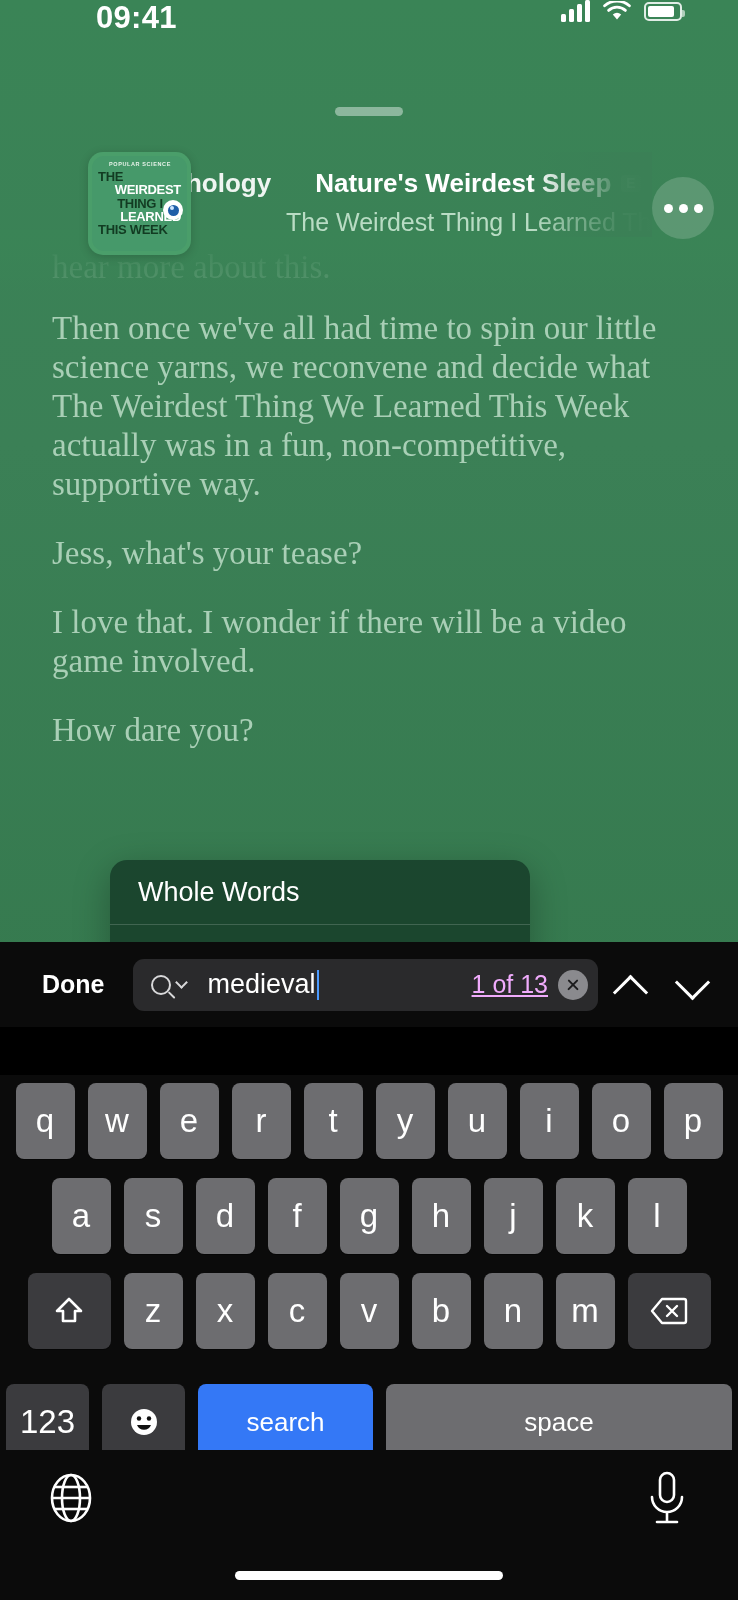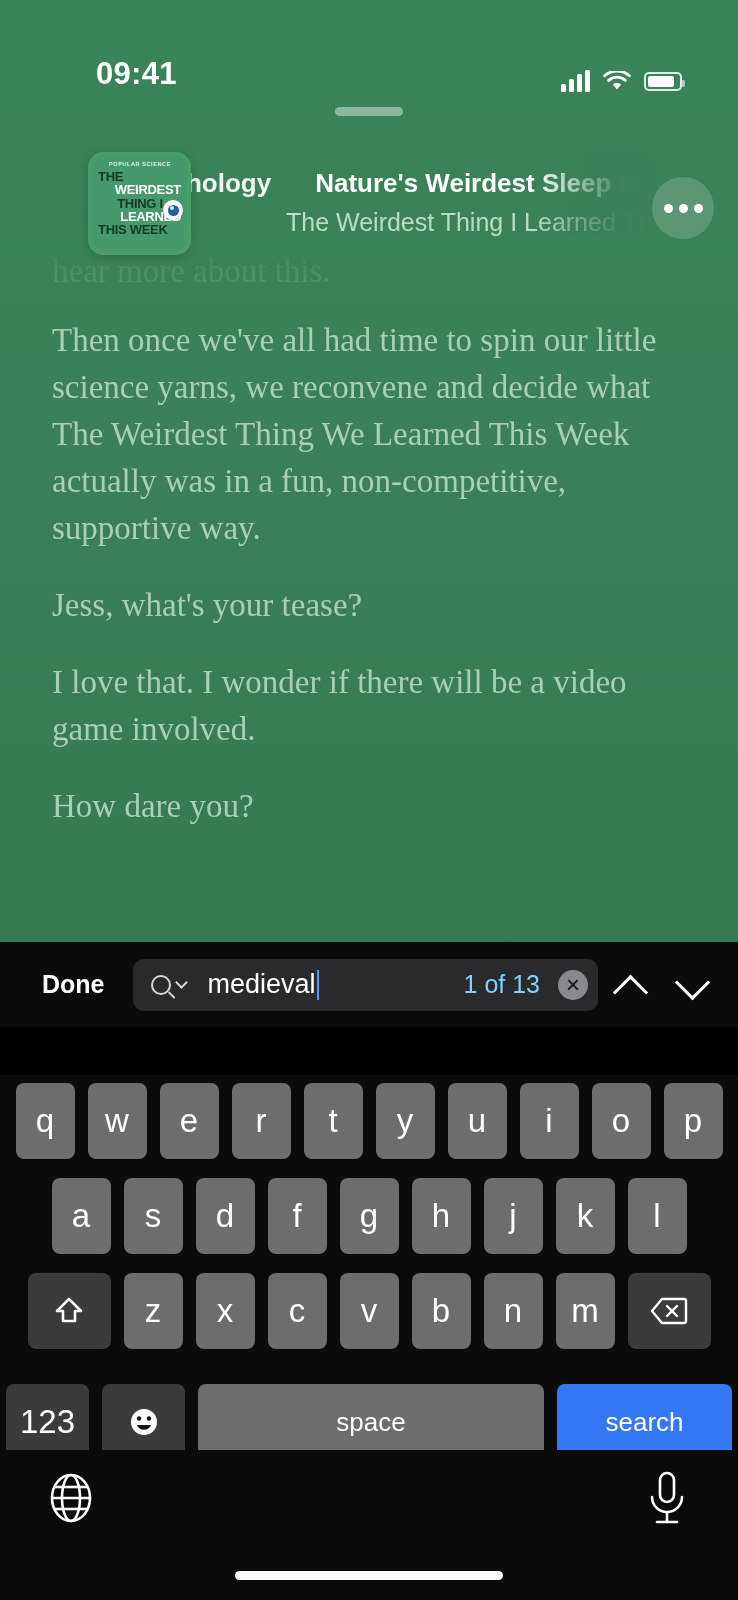--- a/index.html
+++ b/index.html
@@ -22,21 +22,21 @@
     position:absolute; left:0; top:0;
     width:738px; height:990px;
     background:linear-gradient(180deg,#3a8456 0%,#3b8056 45%,#367a4f 100%);
     overflow:hidden;
   }
 
   
   .status-bar {
     position:absolute; left:0; top:0;
     width:738px; height:92px;
-    display:flex; align-items:flex-end;
+    display:flex; align-items:flex-start;
     justify-content:space-between;
     padding:0 56px 0 96px;
     z-index:30;
   }
   .status-time {
     color:#fff; font-size:31px; font-weight:600;
     letter-spacing:0.3px;
   }
   .status-right { display:flex; align-items:center; gap:13px; }
   .bars { display:flex; align-items:flex-end; gap:3px; height:22px; }
@@ -154,21 +154,21 @@
 
   
   .transcript {
     position:absolute; left:0; top:248px;
     width:738px; height:742px;
     padding:0 52px;
     font-family:"Liberation Serif", serif;
     z-index:5;
   }
   .tline {
-    font-size:33px; line-height:47px;
+    font-size:33px; line-height:39px;
     color:#a9cfb6; margin-bottom:30px;
   }
   .tline.faded {
     color:rgba(178,212,189,.25);
     margin-bottom:22px;
   }
   .hl-word {
     background:#ffffff; color:#111;
     border-radius:4px; padding:1px 5px 3px 5px;
     font-family:"Liberation Serif", serif;
@@ -238,21 +238,21 @@
     flex:1; margin-left:22px;
     font-size:27px; color:#fff;
     display:flex; align-items:center;
     white-space:nowrap; overflow:hidden;
   }
   .caret {
     display:inline-block; width:2.5px; height:30px;
     background:#4a9aff; margin-left:1px;
   }
   .sf-count {
-    font-size:25px; color:#7dd3fc; flex:0 0 auto; margin-right:18px;
+    font-size:25px; color:#f0abfc; flex:0 0 auto; margin-right:10px;text-decoration:underline;
   }
   .clear-btn {
     flex:0 0 auto; width:30px; height:30px; border-radius:50%;
     background:#8a8a8e; position:relative;
   }
   .clear-btn::before, .clear-btn::after {
     content:""; position:absolute; left:50%; top:50%;
     width:14px; height:2.4px; background:#1c1c1e; border-radius:2px;
   }
   .clear-btn::before { transform:translate(-50%,-50%) rotate(45deg); }
@@ -404,20 +404,25 @@
       <div class="tline faded">hear more about this.</div>
       <div class="tline">Then once we've all had time to spin our little science yarns, we reconvene and decide what The Weirdest Thing We Learned This Week actually was in a fun, non-competitive, supportive way.</div>
       <div class="tline">Jess, what's your tease?</div>
       <div class="tline">I love that. I wonder if there will be a video game involved.</div>
       <div class="tline">How dare you?</div>
 
     </div>
 
     <div class="top-fade"></div>
 
+    <div class="ctx-menu">
+      <div class="ctx-item">Whole Words</div>
+      <div class="ctx-sep"></div>
+      <div class="ctx-item">Match Case</div>
+    </div>
   </div>
 
   <div class="search-bar">
     <div class="done-btn">Done</div>
 
     <div class="search-field">
       <div class="mag-wrap">
         <div class="mag"></div>
         <div class="chev-sm"></div>
       </div>
@@ -492,22 +497,22 @@
       <div class="key dark emoji">
         <span class="emoji-ico">
           <svg width="34" height="34" viewBox="0 0 34 34">
             <circle cx="17" cy="17" r="13" fill="#fff"></circle>
             <circle cx="12" cy="13.5" r="2.2" fill="#111"></circle>
             <circle cx="22" cy="13.5" r="2.2" fill="#111"></circle>
             <path d="M10 20 a7.5 7.5 0 0 0 14 0 Z" fill="#111"></path>
           </svg>
         </span>
       </div>
+      <div class="key search">search</div>
       <div class="key space">space</div>
-      <div class="key search">search</div>
     </div>
   </div>
 
   <div class="bottom-bar">
     <div class="globe">
       <svg width="52" height="52" viewBox="0 0 52 52">
         <ellipse cx="26" cy="26" rx="19" ry="23" fill="none" stroke="#fff" stroke-width="2.6"></ellipse>
         <ellipse cx="26" cy="26" rx="9" ry="23" fill="none" stroke="#fff" stroke-width="2.6"></ellipse>
         <line x1="7" y1="26" x2="45" y2="26" stroke="#fff" stroke-width="2.6"></line>
         <line x1="10" y1="15" x2="42" y2="15" stroke="#fff" stroke-width="2.6"></line>

